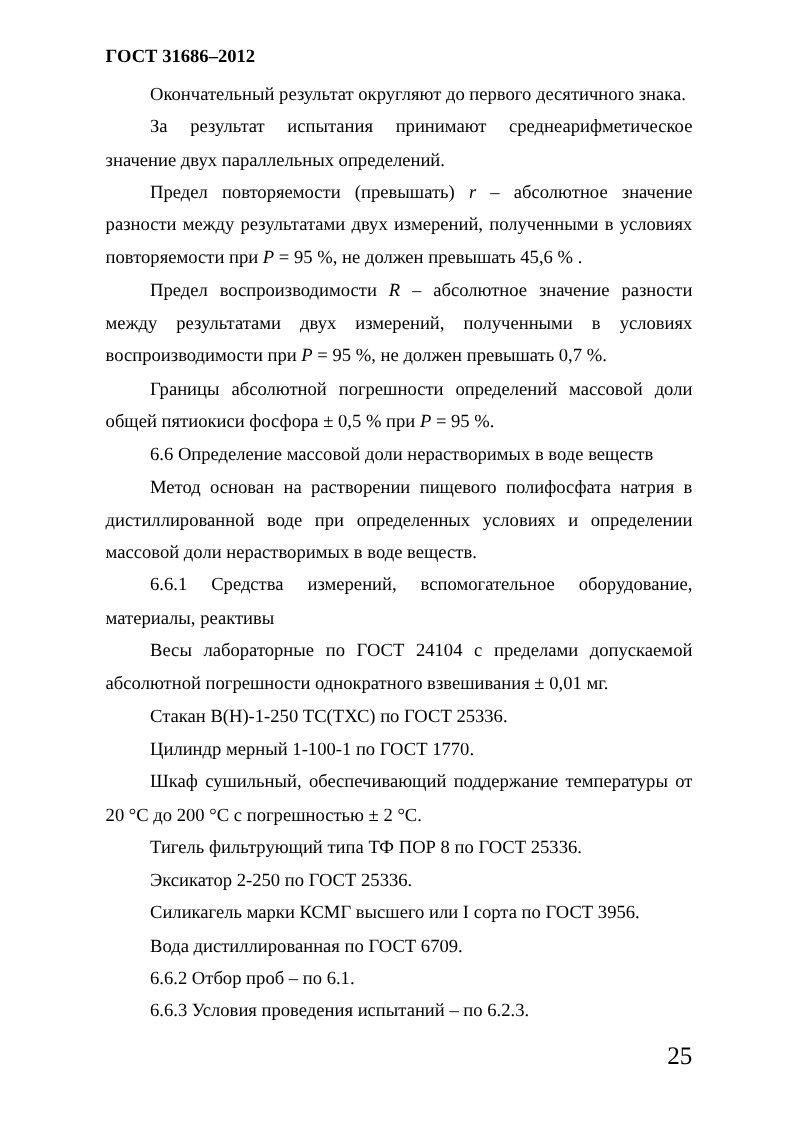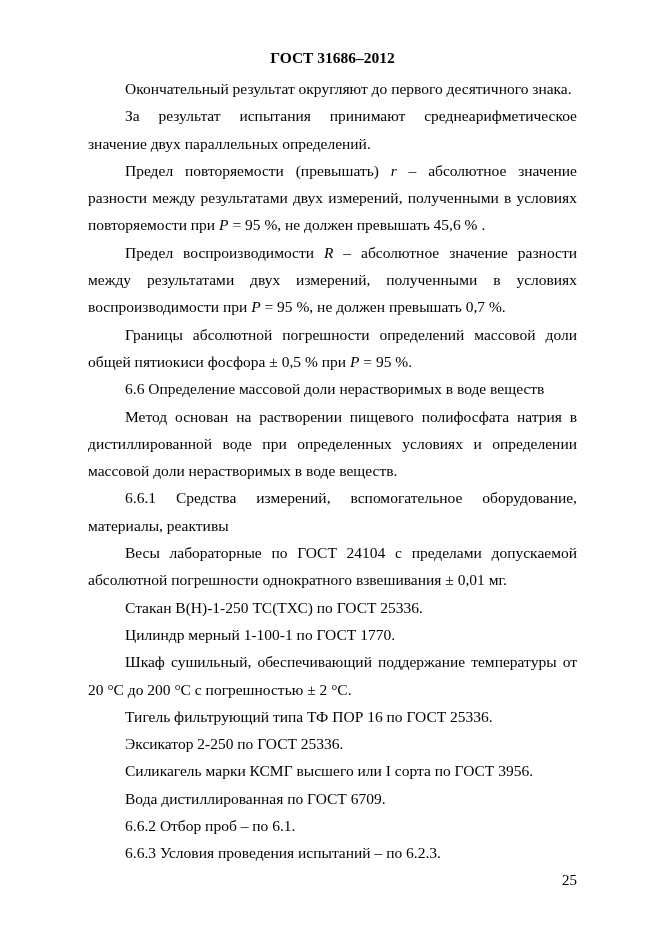--- a/index.html
+++ b/index.html
@@ -19,45 +19,44 @@
     top: 0;
     left: 0;
     width: 661px;
     height: 936px;
     box-sizing: border-box;
     padding: 40px 84px 0 88px;
     background: #ffffff;
     overflow: hidden;
   }
   .doc-header {
-    text-align: center;
+    text-align: left;
     font-weight: bold;
     font-size: 15.5px;
     line-height: 16px;
     margin-bottom: 9px;
-    margin-top: 10px;
   }
   .doc-body p {
     margin: 0;
     font-size: 15.5px;
     line-height: 27.3px;
     text-align: justify;
     text-indent: 37px;
   }
   .doc-body p.bold {
     font-weight: normal;
   }
   .doc-body p i {
     font-style: italic;
   }
   .page-number {
     position: absolute;
     top: 872px;
     right: 84px;
-    font-size: 15px;
+    font-size: 21px;
     line-height: 16px;
     text-align: right;
   }
 </style>
 </head>
 <body>
 
 <div class="page">
   <div class="doc-header">ГОСТ 31686–2012</div>
   <div class="doc-body" id="doc-body">
@@ -66,21 +65,21 @@
       <p><span>Предел повторяемости (превышать) </span><i>r</i><span> – абсолютное значение разности между результатами двух измерений, полученными в условиях повторяемости при </span><i>P</i><span> = 95 %, не должен превышать 45,6 % .</span></p>
       <p><span>Предел воспроизводимости </span><i>R</i><span> – абсолютное значение разности между результатами двух измерений, полученными в условиях воспроизводимости при </span><i>P</i><span> = 95 %, не должен превышать 0,7 %.</span></p>
       <p><span>Границы абсолютной погрешности определений массовой доли общей пятиокиси фосфора ± 0,5 % при </span><i>P</i><span> = 95 %.</span></p>
       <p class="bold"><span>6.6 Определение массовой доли нерастворимых в воде веществ</span></p>
       <p><span>Метод основан на растворении пищевого полифосфата натрия в дистиллированной воде при определенных условиях и определении массовой доли нерастворимых в воде веществ.</span></p>
       <p class="bold"><span>6.6.1 Средства измерений, вспомогательное оборудование, материалы, реактивы</span></p>
       <p><span>Весы лабораторные по ГОСТ 24104 с пределами допускаемой абсолютной погрешности однократного взвешивания ± 0,01 мг.</span></p>
       <p><span>Стакан В(Н)-1-250 ТС(ТХС) по ГОСТ 25336.</span></p>
       <p><span>Цилиндр мерный 1-100-1 по ГОСТ 1770.</span></p>
       <p><span>Шкаф сушильный, обеспечивающий поддержание температуры от 20 °С до 200 °С  с погрешностью ± 2 °С.</span></p>
-      <p><span>Тигель фильтрующий типа ТФ ПОР 16 по ГОСТ 25336.</span></p>
+      <p><span>Тигель фильтрующий типа ТФ ПОР 8 по ГОСТ 25336.</span></p>
       <p><span>Эксикатор 2-250 по ГОСТ 25336.</span></p>
       <p><span>Силикагель марки КСМГ высшего или I сорта по ГОСТ 3956.</span></p>
       <p><span>Вода дистиллированная по ГОСТ 6709.</span></p>
       <p><span>6.6.2 Отбор проб – по 6.1.</span></p>
       <p><span>6.6.3 Условия проведения испытаний – по 6.2.3.</span></p>
     </div>
   <div class="page-number">25</div>
 </div>
 
 </body></html>

